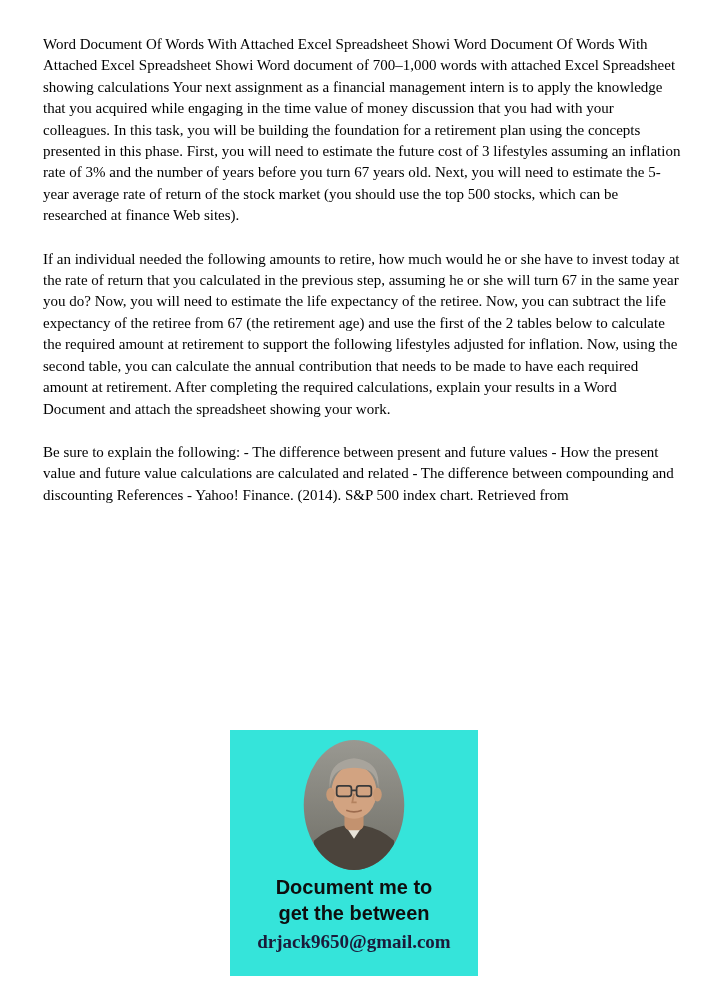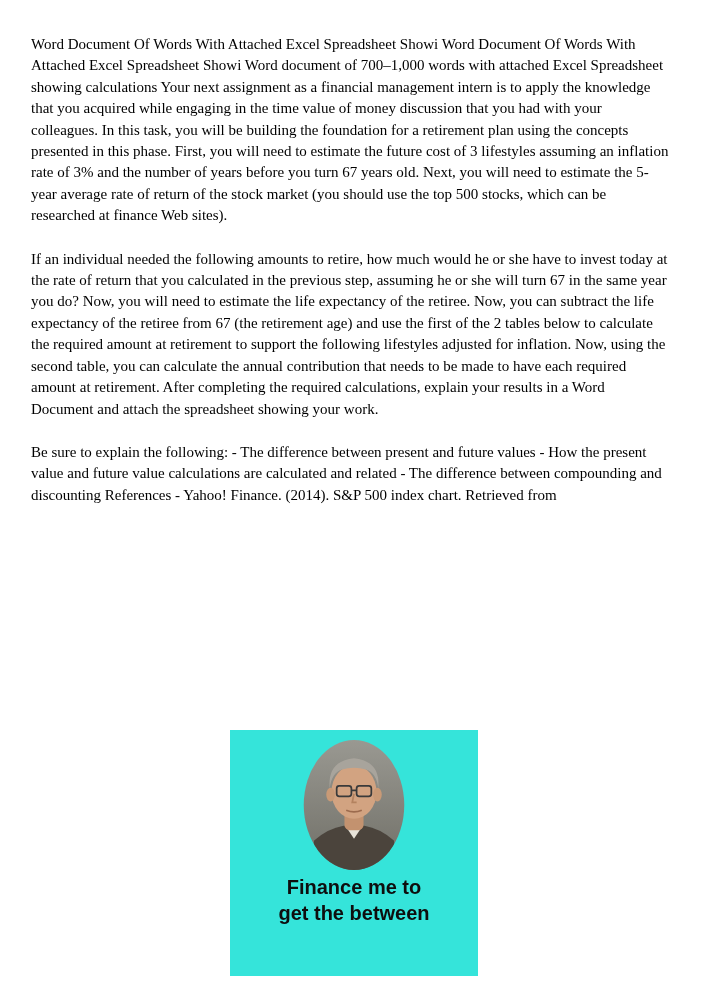--- a/index.html
+++ b/index.html
@@ -7,21 +7,21 @@
     position: relative;
     width: 708px;
     height: 1000px;
     background: #ffffff;
     font-family: "Liberation Serif", serif;
     color: #000000;
     overflow: hidden;
   }
   .doc-text {
     position: absolute;
-    left: 31px;
+    left: 43px;
     top: 34px;
     width: 639px;
     font-size: 15px;
     line-height: 21.4px;
     text-align: left;
   }
   .doc-text p { margin: 0 0 22px 0; }
   .contact-card {
     position: absolute;
     left: 230px;
@@ -94,17 +94,18 @@
         <rect x="40" y="55" width="17" height="12" rx="3" fill="none" stroke="#3a3a3a" stroke-width="2"></rect>
         <rect x="63" y="55" width="17" height="12" rx="3" fill="none" stroke="#3a3a3a" stroke-width="2"></rect>
         <line x1="57" y1="60" x2="63" y2="60" stroke="#3a3a3a" stroke-width="2"></line>
 
         <path d="M60 64 L58 74 L63 74" fill="none" stroke="#b3825f" stroke-width="2"></path>
 
         <path d="M51 83 Q60 87 69 83" fill="none" stroke="#9c6b4e" stroke-width="2"></path>
       </g>
     </svg>
 
-    <div class="card-line">Finance me to</div>
+    <div class="card-line">Document me to</div>
     <div class="card-line">get the between</div>
+    <div class="card-email">drjack9650@gmail.com</div>
   </div>
 
 </div>
 
 </body></html>

